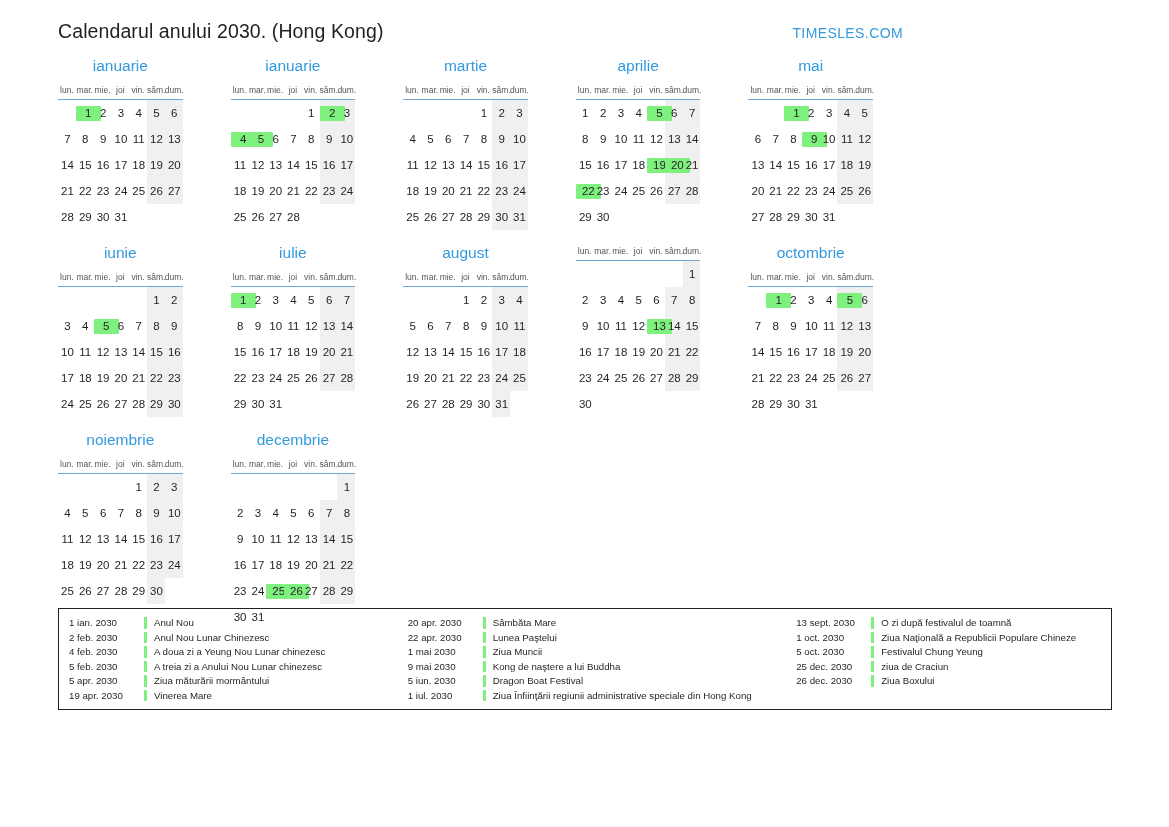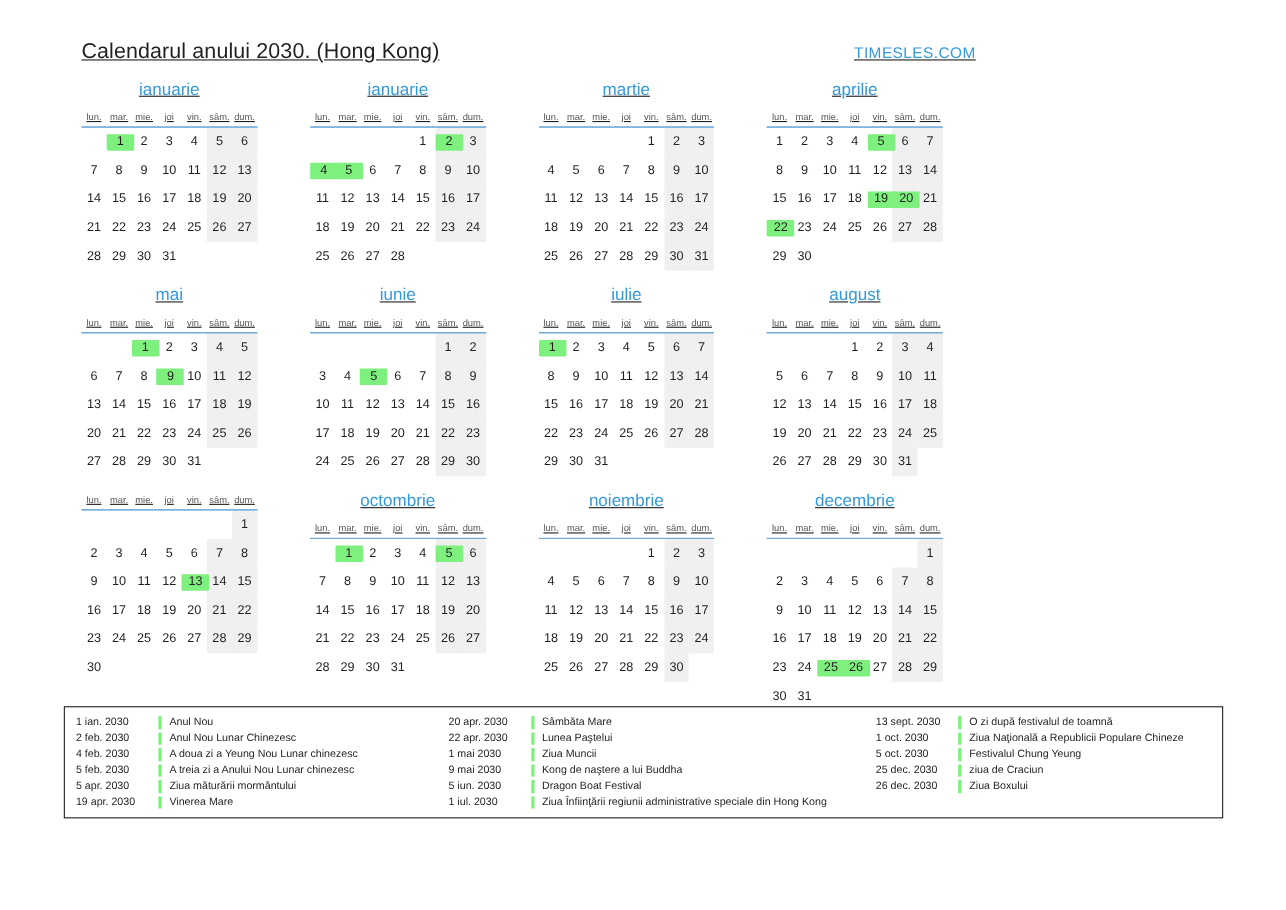--- a/index.html
+++ b/index.html
@@ -13,22 +13,21 @@
     font-family: "Liberation Sans", sans-serif;
     color: #231f20;
     position: relative;
     overflow: hidden;
   }
   .page {
     position: relative;
     width: 931px;
     height: 827px;
     box-sizing: border-box;
-    padding: 16px;
-    text-decoration: underline;
+    padding: 0;
   }
   .header {
     display: flex;
     align-items: baseline;
     justify-content: space-between;
     padding: 20px 28px 0 58px;
   }
   .title {
     font-size: 19.5px;
     color: #231f20;
@@ -37,21 +36,21 @@
   }
   .brand {
     font-size: 14px;
     color: #3399dd;
     letter-spacing: 0.4px;
   }
   .grid {
     margin: 14px 0 0 0;
     padding: 0 34px;
     display: grid;
-    grid-template-columns: repeat(4, 1fr);
+    grid-template-columns: repeat(5, 1fr);
     grid-row-gap: 14px;
     grid-column-gap: 0px;
   }
   .month {
     padding: 0 24px;
   }
   .month-name {
     text-align: center;
     font-size: 15.5px;
     color: #3399dd;
@@ -90,21 +89,21 @@
     border-radius: 1px;
     line-height: 13px;
   }
   td .d {
     display: inline-block;
     min-width: 19px;
   }
   .legend {
     position: absolute;
     left: 58px;
-    top: 642px;
+    top: 608px;
     width: 1054px;
     border: 1px solid #231f20;
     box-sizing: border-box;
     padding: 7px 6px 7px 10px;
     display: flex;
     gap: 0;
   }
   .legend-col {
     display: flex;
     flex-direction: column;

